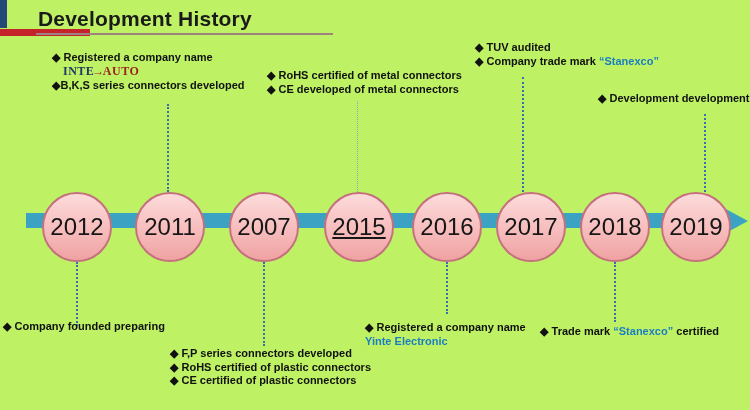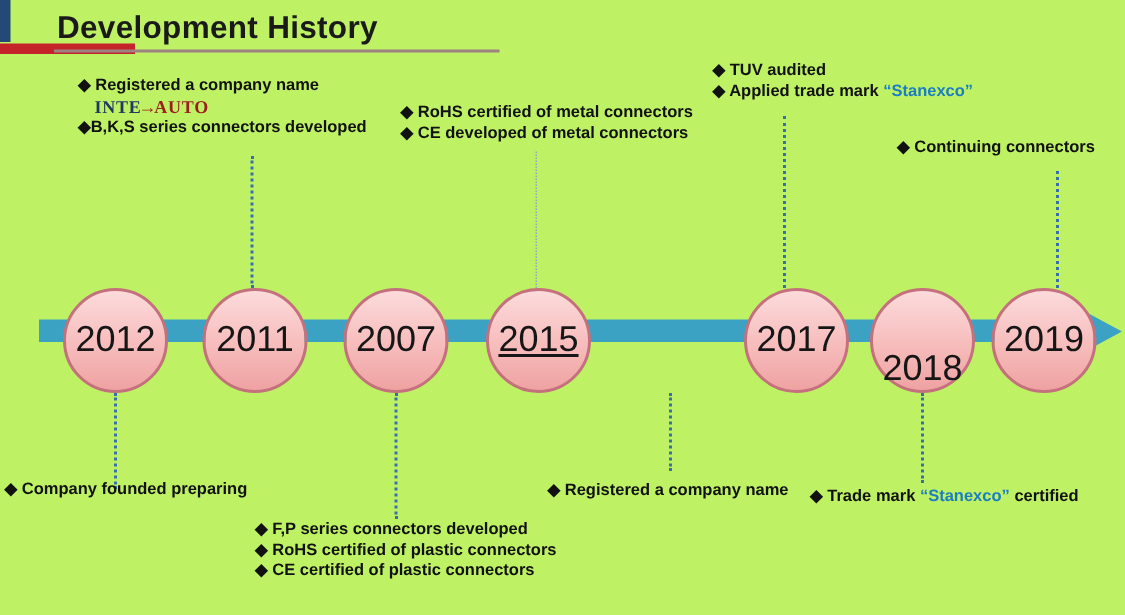--- a/index.html
+++ b/index.html
@@ -72,61 +72,65 @@
     </div>
   <div class="year-circle" style="left:135px;">
       <span>2011</span>
     </div>
   <div class="year-circle" style="left:229px;">
       <span>2007</span>
     </div>
   <div class="year-circle" style="left:324px;text-decoration:underline;">
       <span>2015</span>
     </div>
+  <div class="year-circle" style="left:412px;">
+      <span>2016</span>
+    </div>
   <div class="year-circle" style="left:496px;">
       <span>2017</span>
     </div>
-  <div class="year-circle" style="left:580px;align-items:flex-end;">
+  <div class="year-circle" style="left:580px;">
       <span>2018</span>
     </div>
   <div class="year-circle" style="left:661px;">
       <span>2019</span>
     </div>
 
   <div class="note" style="left:52px;top:50px;">
     <div>◆ Registered a company name</div>
     <div class="logo-line"><span class="logo-navy">INTE</span><span class="logo-arrow">→</span><span class="logo-red">AUTO</span></div>
     <div>◆B,K,S series connectors developed</div>
   </div>
 
   <div class="note" style="left:267px;top:68px;">
     <div>◆ RoHS certified of metal connectors</div>
     <div>◆ CE developed of metal connectors</div>
   </div>
 
   <div class="note" style="left:475px;top:40px;">
     <div>◆ TUV audited</div>
-    <div><span>◆  Applied trade mark </span><span class="blue-txt">“Stanexco”</span></div>
+    <div><span>◆  Company trade mark </span><span class="blue-txt">“Stanexco”</span></div>
   </div>
 
   <div class="note" style="left:598px;top:91px;">
-    <div>◆  Continuing connectors</div>
+    <div>◆  Development development</div>
   </div>
 
   <div class="note" style="left:3px;top:319px;">
     <div>◆  Company founded preparing</div>
   </div>
 
   <div class="note" style="left:170px;top:347px;line-height:13.5px;">
     <div>◆ F,P series connectors developed</div>
     <div>◆ RoHS certified of plastic connectors</div>
     <div>◆ CE certified of plastic connectors</div>
   </div>
 
   <div class="note" style="left:365px;top:321px;line-height:13.5px;">
     <div>◆  Registered a company name</div>
+    <div class="blue-txt">Yinte Electronic</div>
   </div>
 
   <div class="note" style="left:540px;top:324px;">
     <div><span>◆  Trade mark </span><span class="blue-txt">“Stanexco”</span><span> certified</span></div>
   </div>
 
 </div>
 
 </body></html>

